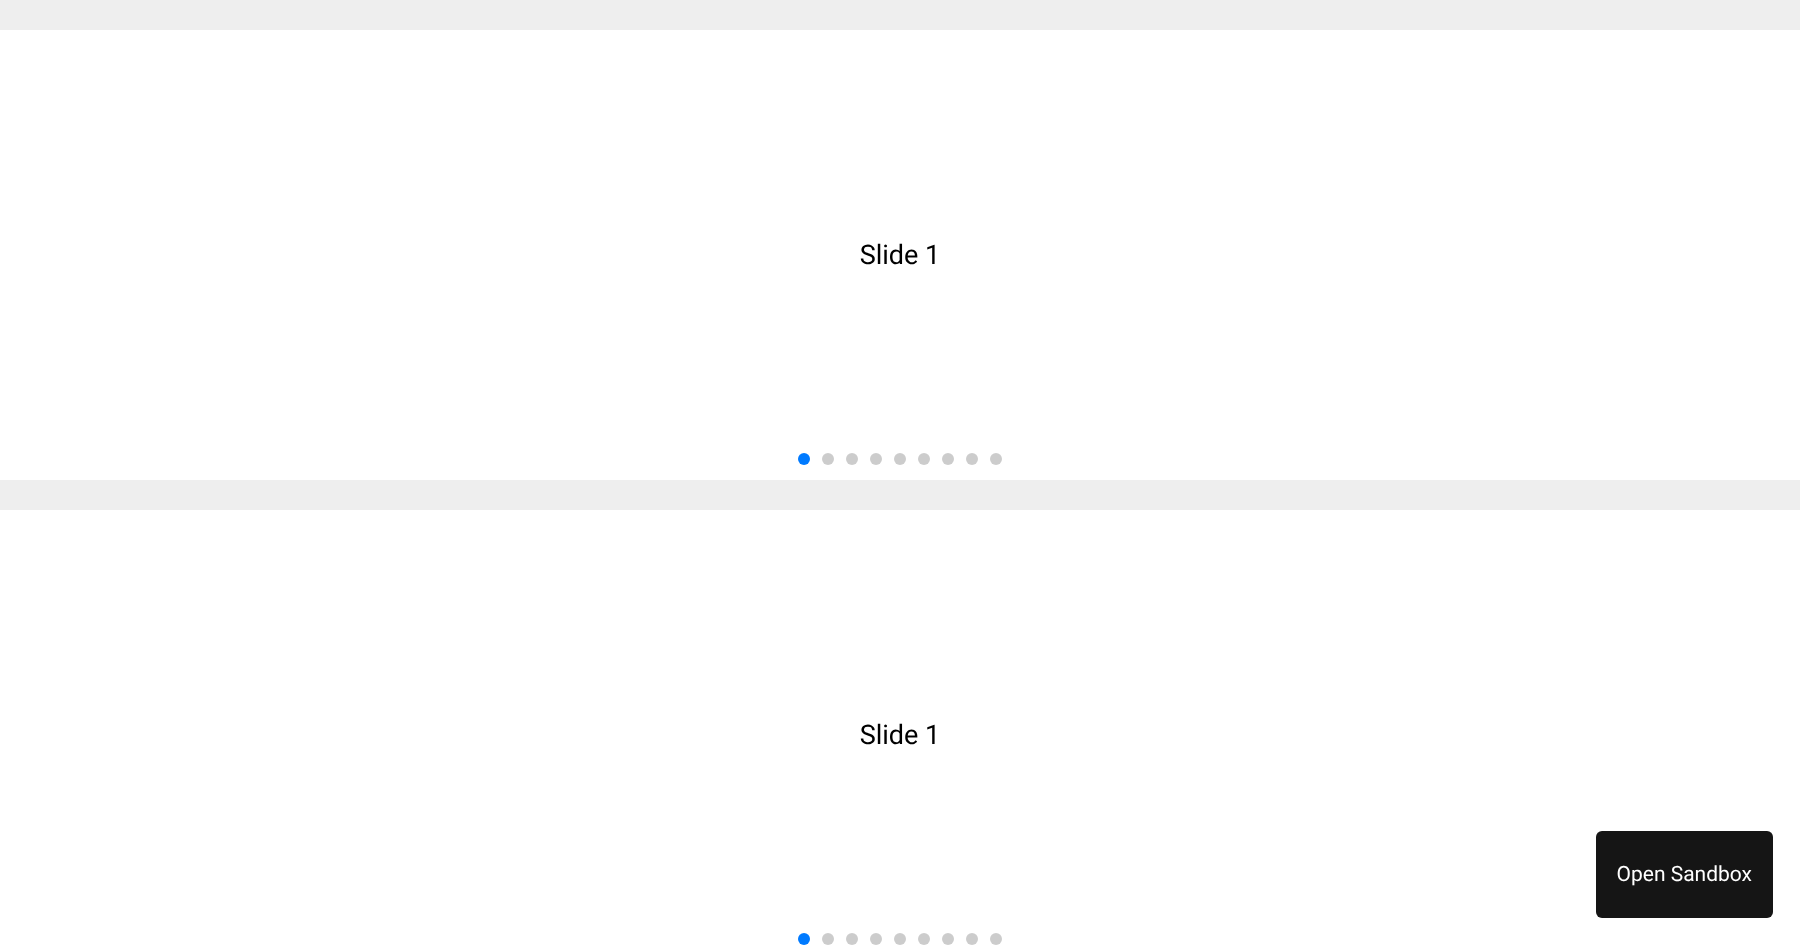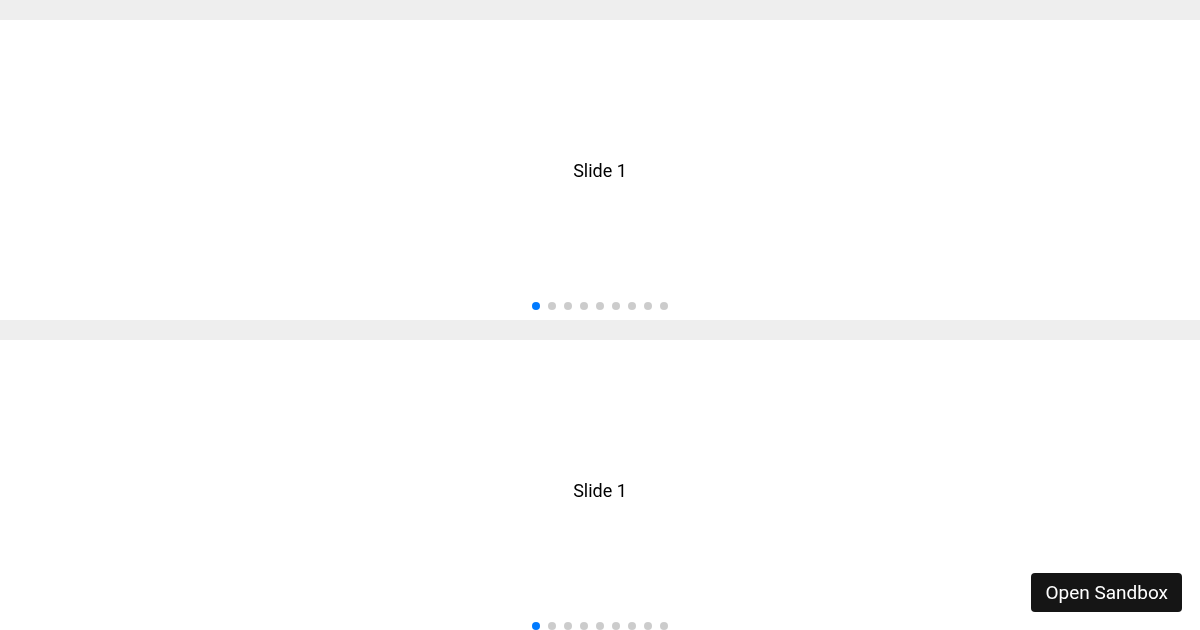--- a/index.html
+++ b/index.html
@@ -55,23 +55,23 @@
       background: #007aff;
       opacity: 1;
     }
     .open-sandbox-btn {
       position: absolute;
       bottom: 18px;
       right: 18px;
       background: #151515;
       color: #fff;
       border: none;
-      padding: 8px 14px;
+      padding: 21px 14px;
       border-radius: 4px;
-      font-size: 19px;
+      font-size: 14px;
       font-family: inherit;
       cursor: pointer;
     }
   </style>
 </head>
 <body>
 
 <div class="swiper-container">
   <div class="slide-content">
     <span>Slide 1</span>

